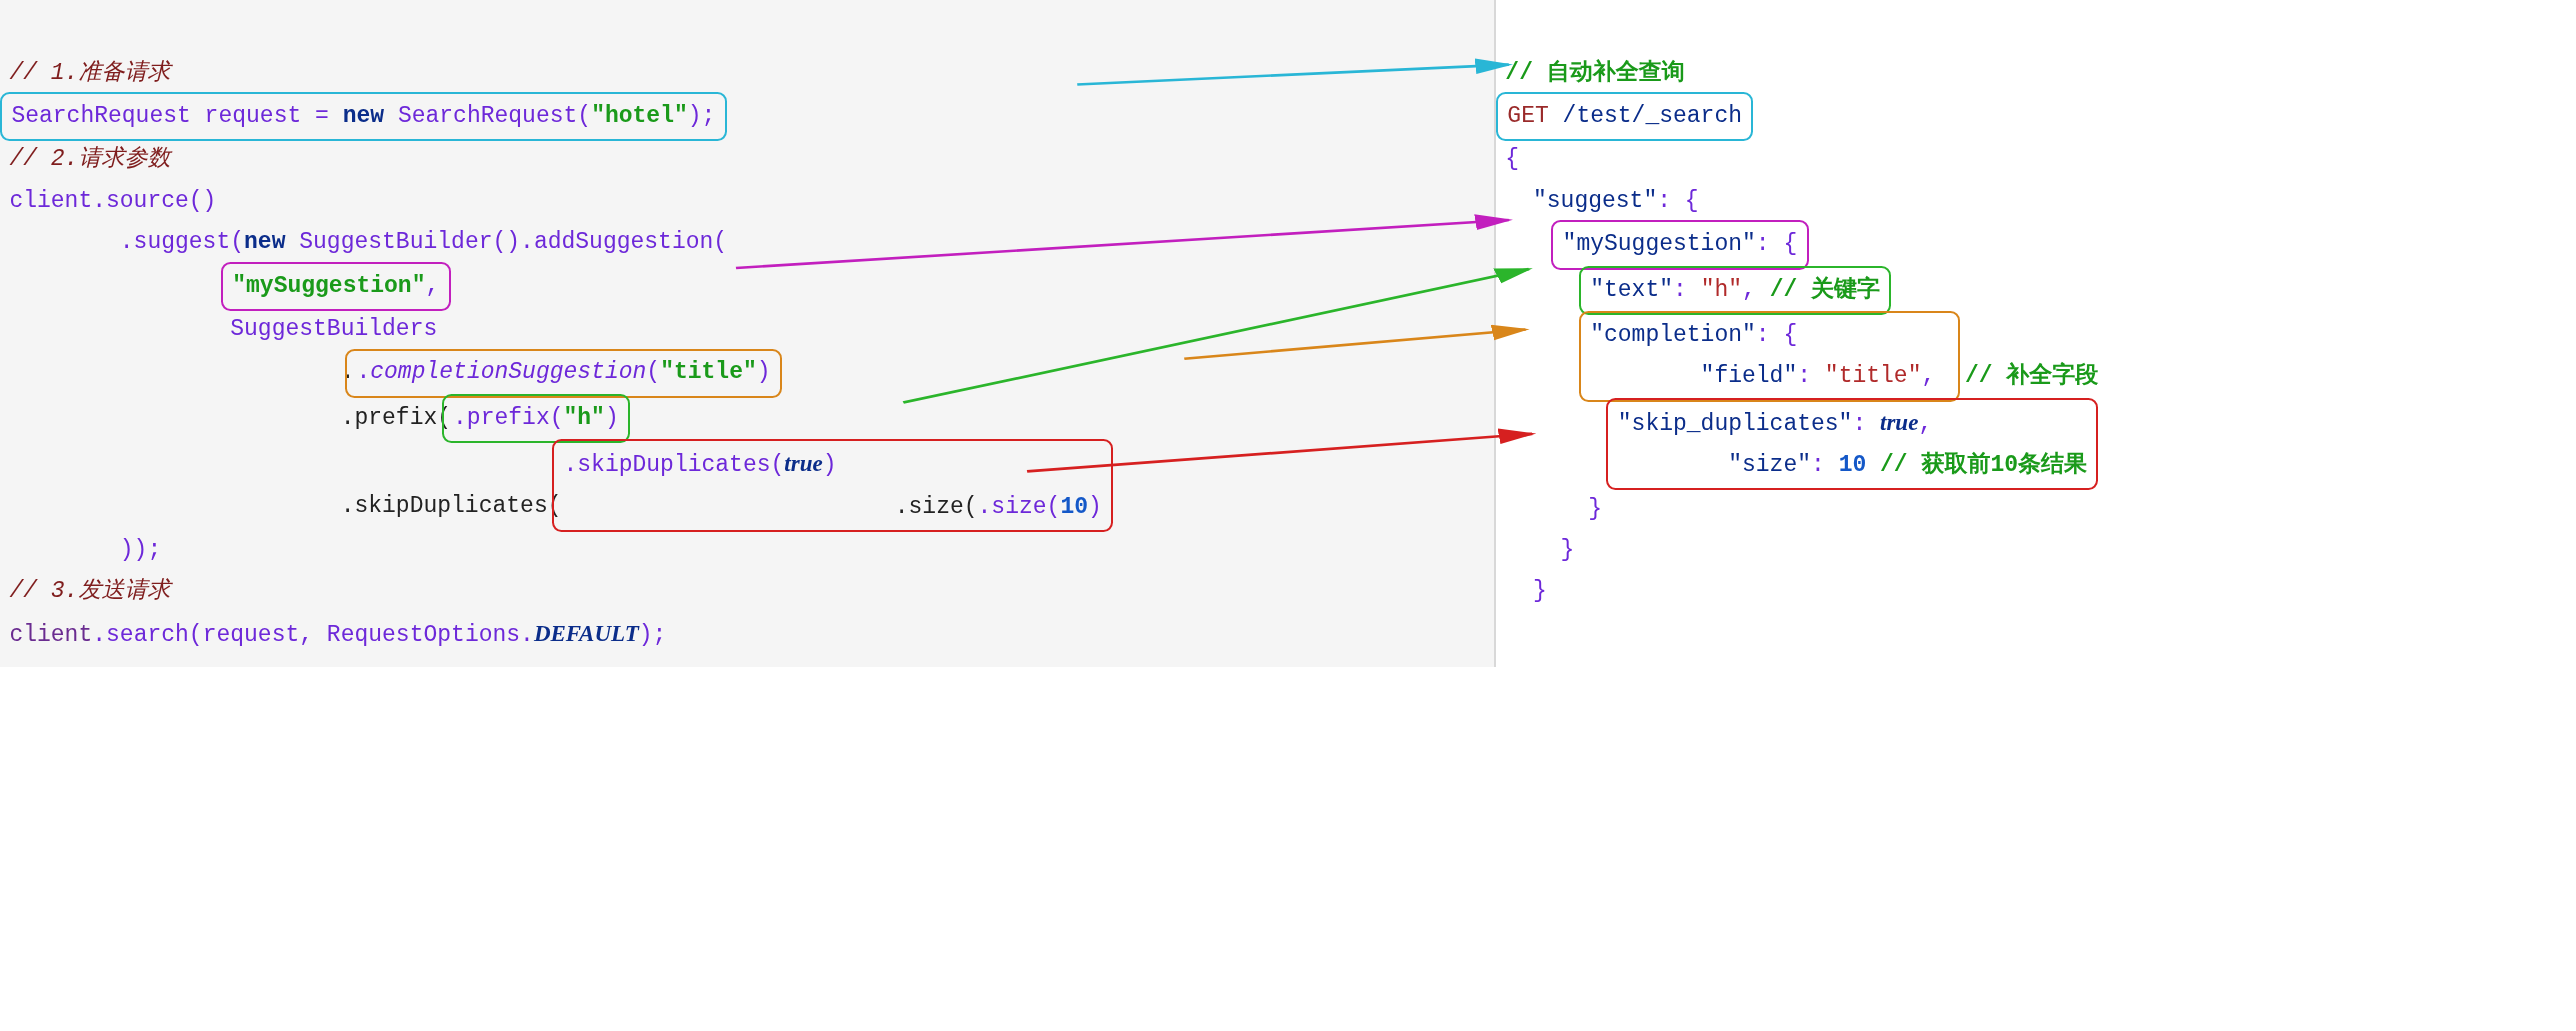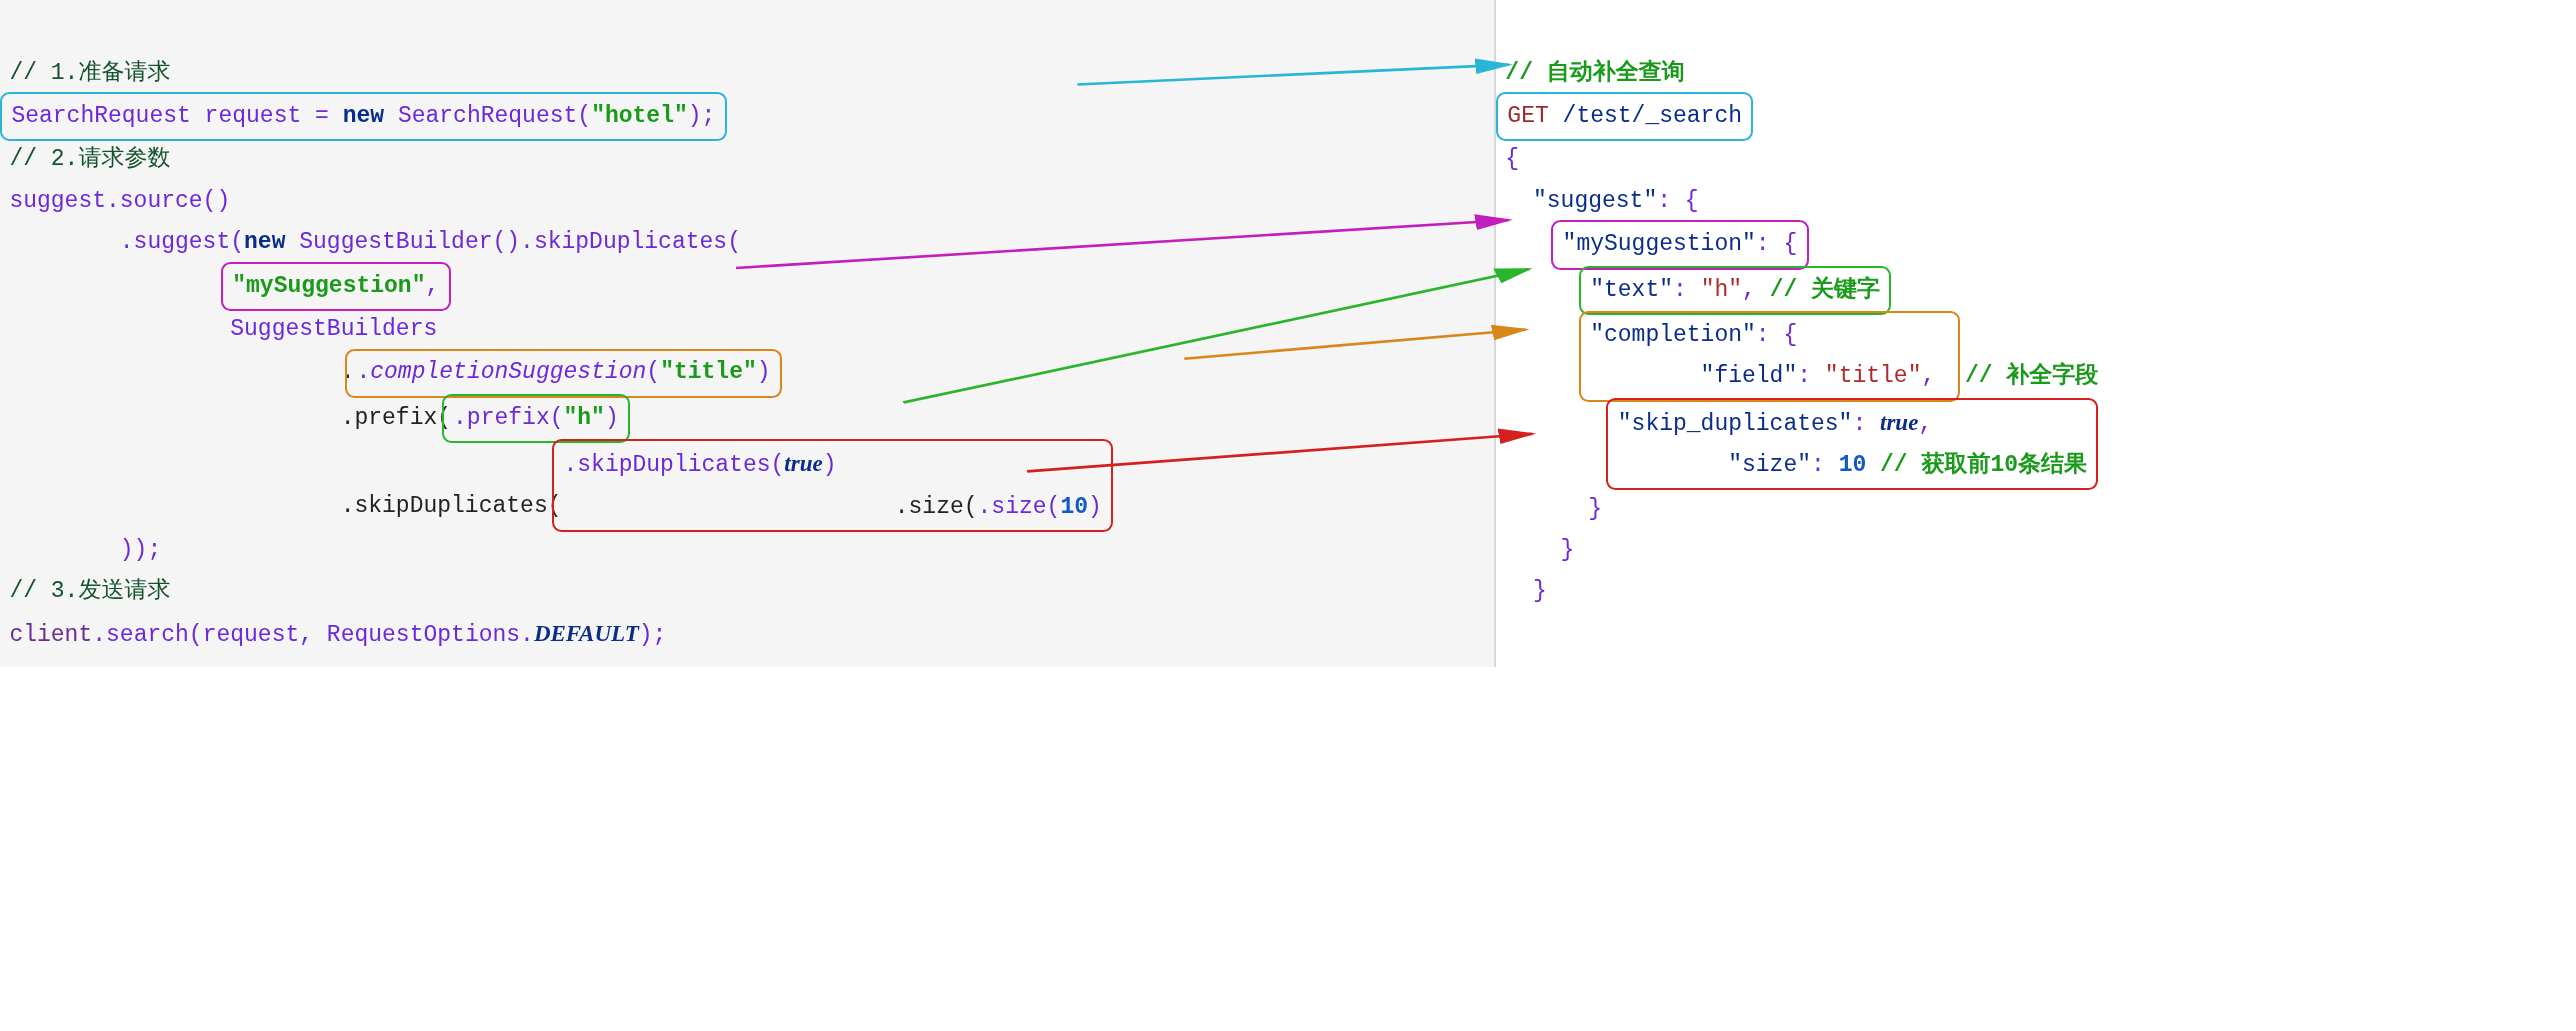--- a/index.html
+++ b/index.html
@@ -27,21 +27,21 @@
   .divider {
     width: 1.9px;
     background: #d8d8d8;
   }
   .right-pane {
     width: calc(42% - 1.9px);
     background: #ffffff;
   }
 
   
-  .cmt-it   { color: #14532d; }   
+  .cmt-it   { color: #7f1d1d; font-style: italic; }   
   .cmt-gr   { color: #1a9a1a; font-weight: bold; }                        
   .kw       { color: #0b2d8a; font-weight: bold; }     
   .kw-it    { color: #0b2d8a; font-weight: bold; font-style: italic; font-family: Liberation Serif, serif; } 
   .str      { color: #1a9a1a; font-weight: bold; }     
   .num      { color: #1458c8; font-weight: bold; }                        
   .meth     { color: #9a2a2a; }                        
   .path     { color: #0b2d8a; }                        
   .jkey     { color: #0b2d8a; }                        
   .jstr     { color: #b02a2a; }                        
   .ident    { color: #6a2c90; }                        
@@ -76,22 +76,22 @@
 </head>
 <body>
 
 <div class="wrap">
 <div class="container">
 
   <div class="pane left-pane">
 <span class="cmt-it">// 1.准备请求</span>
 <span class="hl hl-cyan"><span class="plain">SearchRequest request = </span><span class="kw">new</span><span class="plain"> SearchRequest(</span><span class="str">"hotel"</span><span class="plain">);</span></span>
 <span class="cmt-it">// 2.请求参数</span>
-<span class="plain">suggest.source()</span>
-<span class="plain">        .suggest(</span><span class="kw">new</span><span class="plain"> SuggestBuilder().skipDuplicates(</span>
+<span class="plain">client.source()</span>
+<span class="plain">        .suggest(</span><span class="kw">new</span><span class="plain"> SuggestBuilder().addSuggestion(</span>
 <span>                </span><span class="hl hl-magenta"><span class="str">"mySuggestion"</span><span class="plain">,</span></span>
 <span class="plain">                SuggestBuilders</span>
 <span>                        .</span><span class="hl hl-orange"><span class="plain">.</span><span class="plain mi">completionSuggestion</span><span class="plain">(</span><span class="str">"title"</span><span class="plain">)</span></span>
 <span>                        .prefix(</span><span class="hl hl-green"><span class="plain">.prefix(</span><span class="str">"h"</span><span class="plain">)</span></span>
 <span>                        .skipDuplicates(</span><span class="hl hl-red"><span class="plain">.skipDuplicates(</span><span class="kw-it">true</span><span class="plain">)</span>
 <span>                        .size(</span><span class="plain">.size(</span><span class="num">10</span><span class="plain">)</span></span>
 <span class="plain">        ));</span>
 <span class="cmt-it">// 3.发送请求</span>
 <span class="ident">client</span><span class="plain">.search(request, RequestOptions.</span><span class="kw-it">DEFAULT</span><span class="plain">);</span></div>
 

